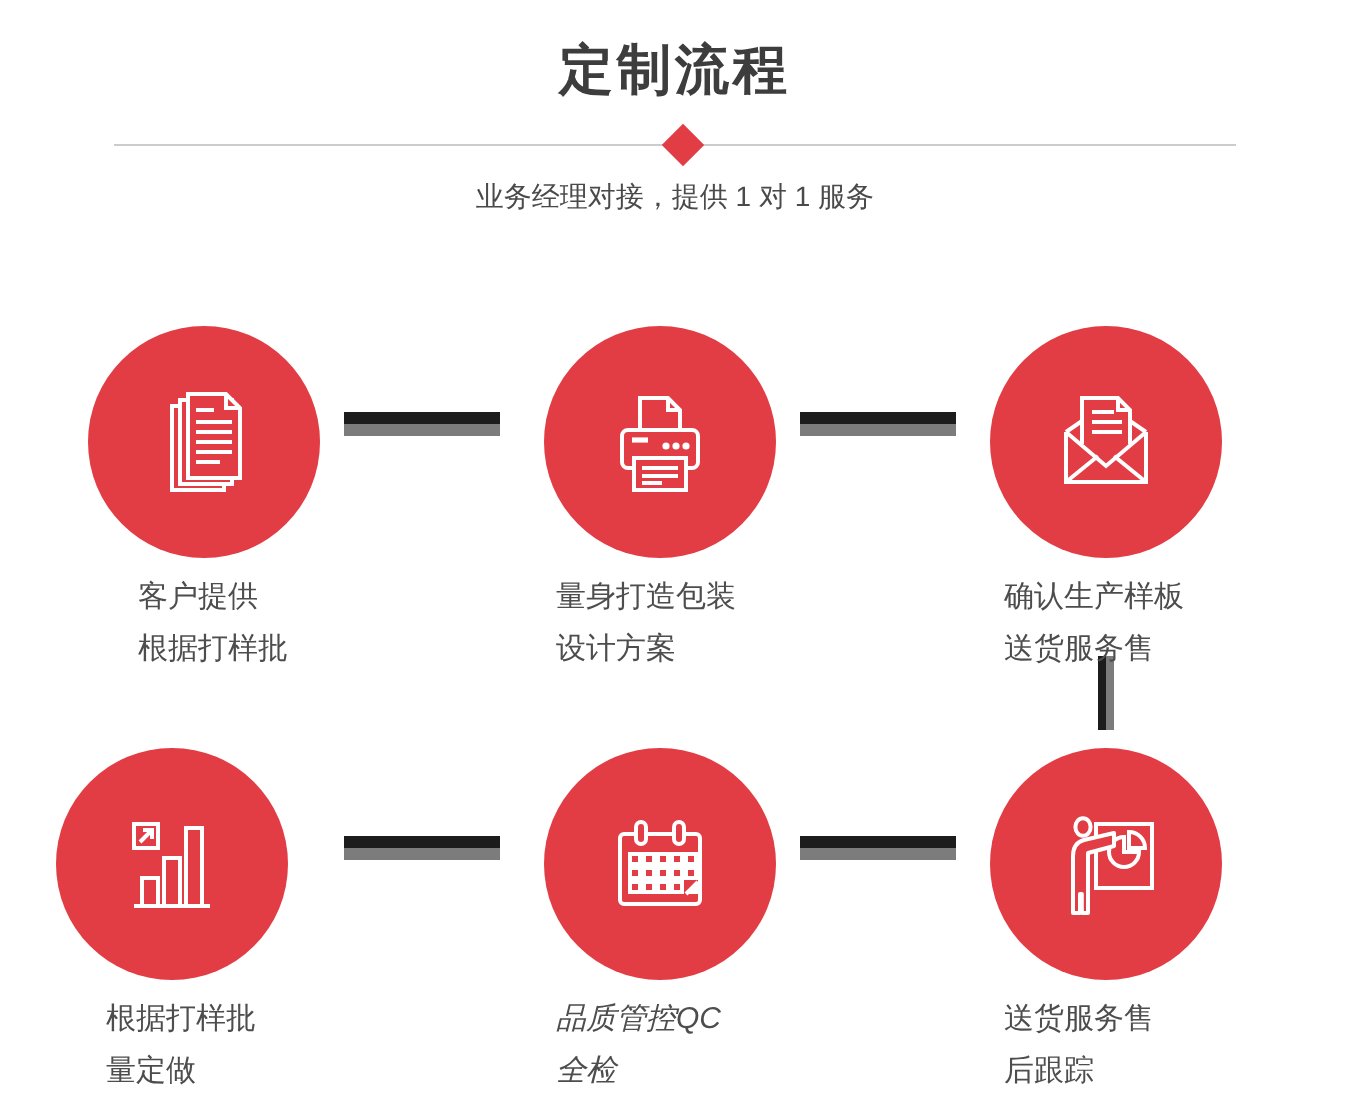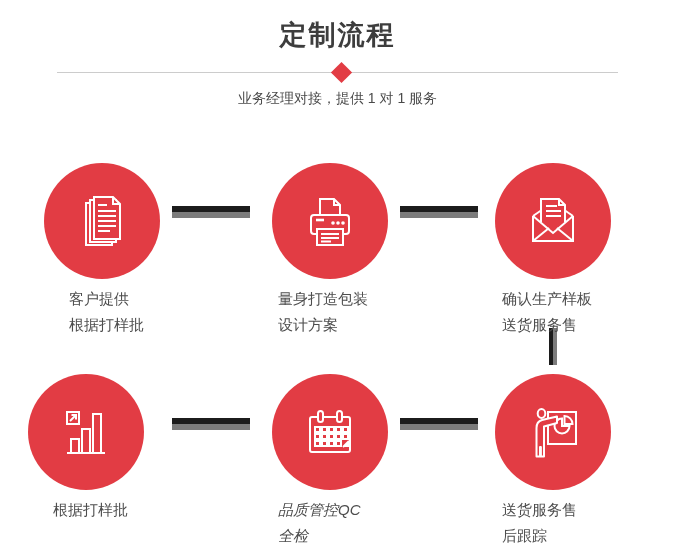--- a/index.html
+++ b/index.html
@@ -123,20 +123,21 @@
         <rect x="17" y="39" width="8" height="14"></rect>
         <rect x="28" y="29" width="8" height="24"></rect>
         <rect x="39" y="14" width="8" height="39"></rect>
         <rect x="13" y="12" width="12" height="12"></rect>
         <path d="M16,21 L22,15" fill="none"></path>
         <path d="M17.5,15 L22,15 L22,19.5" fill="none"></path>
       </svg>
     </div>
     <div class="label">
       <div>根据打样批</div>
+      <div>量定做</div>
     </div>
   </div>
 
   <div class="step s5 c2">
     <div class="circle">
       <svg class="icon" width="64" height="64" viewBox="0 0 64 64" fill="none" stroke="#ffffff" stroke-width="2">
         <rect x="12" y="17" width="40" height="35" rx="2"></rect>
         <rect x="20" y="11" width="5" height="11" rx="2.5" fill="#e23c44"></rect>
         <rect x="39" y="11" width="5" height="11" rx="2.5" fill="#e23c44"></rect>
         <rect x="17" y="27" width="5" height="5"></rect>

